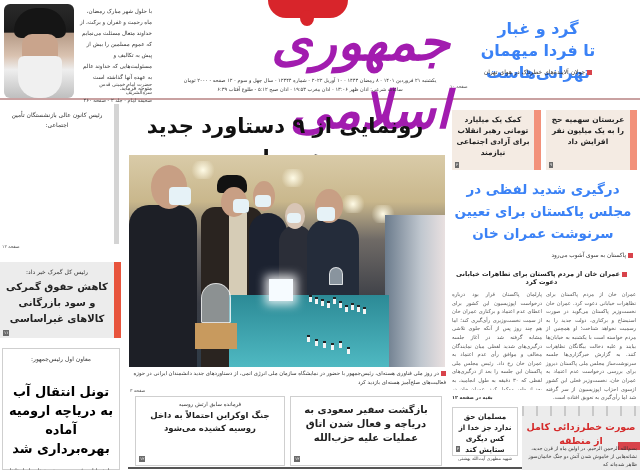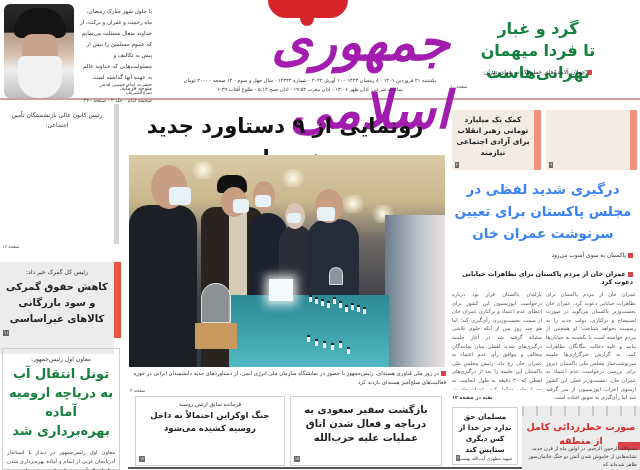--- a/index.html
+++ b/index.html
@@ -16,38 +16,38 @@
   .photo-khomeini .beard { position: absolute; left: 14px; top: 52px; width: 44px; height: 42px; background: #f0f0f0; border-radius: 6px 6px 20px 20px; }
   .quote { left: 80px; top: 6px; width: 72px; font-size: 5.6px; line-height: 11px; color: #333; text-align: right; }
   .quote-src { left: 80px; top: 80px; width: 72px; font-size: 5px; line-height: 8px; color: #444; text-align: right; }
 
   .logo-blot { left: 268px; top: 0; width: 80px; height: 18px; background: #d8252b; border-radius: 0 0 30px 30px; }
   .logo-blot2 { left: 300px; top: 10px; width: 14px; height: 16px; background: #d8252b; border-radius: 50%; }
   .logo { left: 200px; top: 8px; width: 250px; height: 68px; font-family: "DejaVu Serif", serif; font-weight: bold; font-style: italic;
     font-size: 52px; line-height: 68px; color: #a21caf; text-align: right; letter-spacing: -2px; }
   .dateline { left: 170px; top: 76px; width: 280px; font-size: 5px; line-height: 9px; color: #333; text-align: center; }
 
-  .top-head { left: 440px; top: 18px; width: 196px; font-size: 16px; line-height: 22px; font-weight: bold; text-align: center; color: #15803d; }
+  .top-head { left: 440px; top: 18px; width: 196px; font-size: 16px; line-height: 22px; font-weight: bold; text-align: center; color: #3b82f6; }
   .top-sub { left: 440px; top: 68px; width: 196px; font-size: 6px; color: #333; text-align: center; }
   .top-sub .sq { display: inline-block; width: 5px; height: 5px; background: #d8434b; margin-left: 2px; vertical-align: middle; }
   .top-page { left: 440px; top: 84px; width: 196px; font-size: 4.5px; color: #555; text-align: left; padding-left: 10px; }
   .box1 { left: 0; top: 104px; width: 114px; height: 140px; padding: 6px 4px; text-align: center; }
   .kicker { font-size: 6px; color: #333; line-height: 10px; }
   .box1 .head { font-size: 12.5px; font-weight: bold; line-height: 23px; color: #111; margin-top: 2px; }
   .box1-page { left: 2px; top: 244px; font-size: 4.5px; color: #555; }
   .vbar-gray { left: 114px; top: 104px; width: 5px; height: 140px; background: #d4d4d4; }
 
-  .box2 { left: 0; top: 262px; width: 114px; height: 92px; background: #ececec; padding: 5px 4px; text-align: center; }
+  .box2 { left: 0; top: 262px; width: 114px; height: 76px; background: #ececec; padding: 5px 4px; text-align: center; }
   .box2 .head { font-size: 10px; font-weight: bold; line-height: 16px; color: #222; margin-top: 2px; }
   .vbar-red { left: 114px; top: 262px; width: 7px; height: 76px; background: #e8543c; }
   .pnum { font-size: 4px; color: #fff; background: #6b6b6b; padding: 0 1px; line-height: 6px; }
   .box2-num { left: 3px; top: 330px; }
 
   .box3 { left: 2px; top: 348px; width: 118px; height: 122px; border: 1px solid #cfcfcf; padding: 5px 4px; text-align: center; }
-  .box3 .head { font-size: 13px; font-weight: bold; line-height: 19px; color: #15803d; margin-top: 0; }
+  .box3 .head { font-size: 13px; font-weight: bold; line-height: 19px; color: #000000; margin-top: 18px; }
   .box3 .body { font-size: 5.3px; line-height: 9px; color: #444; text-align: justify; margin-top: 8px; }
 
   
   .main-head { left: 126px; top: 110px; width: 318px; font-size: 21px; font-weight: bold; line-height: 32px; text-align: center; color: #111; }
   .photo-main { left: 129px; top: 155px; width: 316px; height: 212px; overflow: hidden;
     background: linear-gradient(180deg, #d9cba8 0%, #c9b78c 22%, #6f6a66 40%, #3a3d45 70%, #2e3a46 100%); }
   .ceiling-light { position: absolute; width: 28px; height: 18px; background: radial-gradient(circle, #fffbe6 0%, rgba(255,250,220,0) 70%); }
   .person { position: absolute; background: #1d1f26; border-radius: 20px 20px 0 0; }
   .head-c { position: absolute; border-radius: 50%; background: #c89f84; }
   .mask { position: absolute; border-radius: 4px; background: #e6f2f7; }
@@ -74,26 +74,26 @@
   .bottom-rule { left: 128px; top: 467px; width: 512px; height: 2px; background: #555; }
 
   
   .rbox { top: 110px; height: 60px; background: #f4ebe3; padding: 4px 4px; text-align: center; }
   .rbox .head { font-size: 7.4px; font-weight: bold; line-height: 11px; color: #222; }
   .rbox-bar { top: 110px; width: 7px; height: 60px; background: #f2917a; }
   .rbox-num { position: absolute; left: 3px; bottom: 2px; }
 
   .pak-head { left: 450px; top: 178px; width: 186px; font-size: 13.5px; font-weight: bold; line-height: 22px; text-align: center; color: #3b82f6; }
   .pak-sub1 { left: 450px; top: 252px; width: 186px; font-size: 5.8px; color: #333; text-align: right; padding-right: 3px; }
-  .pak-sub2 { left: 450px; top: 270px; width: 186px; font-size: 6.5px; font-weight: bold; color: #222; text-align: right; padding-right: 3px; }
+  .pak-sub2 { left: 450px; top: 270px; width: 186px; font-size: 6.5px; font-weight: bold; color: #222; text-align: center; padding-right: 3px; }
   .sq-red { display: inline-block; width: 5px; height: 5px; background: #d8434b; margin-left: 2px; vertical-align: middle; }
   .pak-body { top: 290px; width: 90px; font-size: 5.2px; line-height: 8.6px; color: #555; text-align: justify; }
   .pak-cont { left: 452px; top: 395px; font-size: 4.8px; color: #333; font-weight: bold; }
 
-  .box-muslim { left: 452px; top: 407px; width: 66px; height: 58px; border: 1px solid #cfcfcf; padding: 3px 3px; text-align: center; }
+  .box-muslim { left: 452px; top: 407px; width: 66px; height: 49px; border: 1px solid #cfcfcf; padding: 3px 3px; text-align: center; }
   .box-muslim .head { font-size: 7.2px; font-weight: bold; line-height: 11px; color: #222; }
   .box-muslim .by { font-size: 4.5px; color: #444; margin-top: 1px; }
 
   .editorial { left: 522px; top: 406px; width: 118px; height: 64px; background: #ececec; }
   .editorial .stripe { position: absolute; left: 0; top: 0; width: 118px; height: 10px;
     background: repeating-linear-gradient(90deg, #c9c9c9 0 2px, #ececec 2px 14px); }
   .editorial .head { position: absolute; left: 0; top: 14px; width: 118px; font-size: 9.5px; font-weight: bold; color: #d52b2b; text-align: center; line-height: 14px; }
   .editorial .ribbon { position: absolute; right: 0; top: 36px; width: 22px; height: 8px; background: #d8434b; }
   .editorial .body { position: absolute; left: 3px; top: 38px; width: 112px; font-size: 5px; line-height: 8px; color: #333; text-align: right; }
 </style>
@@ -210,20 +210,21 @@
   <div class="head">جنگ اوکراین احتمالاً به داخل روسیه کشیده می‌شود</div>
   <span class="pnum num-tl">۱۲</span>
 </div>
 <div class="abs box-saudi">
   <div class="head">بازگشت سفیر سعودی به دریاچه و فعال شدن اتاق عملیات علیه حزب‌الله</div>
   <span class="pnum num-tl">۱۲</span>
 </div>
 <div class="abs bottom-rule"></div>
 
 <div class="abs rbox" style="left:546px;width:84px;">
+  <div class="head">عربستان سهمیه حج را به یک میلیون نفر افزایش داد</div>
   <span class="pnum rbox-num">۹</span>
 </div>
 <div class="abs rbox-bar" style="left:630px;"></div>
 
 <div class="abs rbox" style="left:452px;width:82px;">
   <div class="head">کمک یک میلیارد تومانی رهبر انقلاب برای آزادی اجتماعی نیازمند</div>
   <span class="pnum rbox-num">۲</span>
 </div>
 <div class="abs rbox-bar" style="left:534px;"></div>
 

